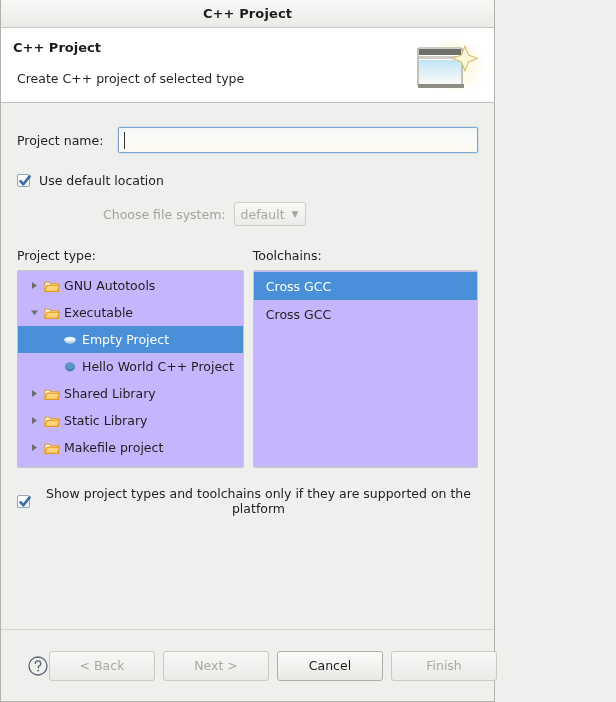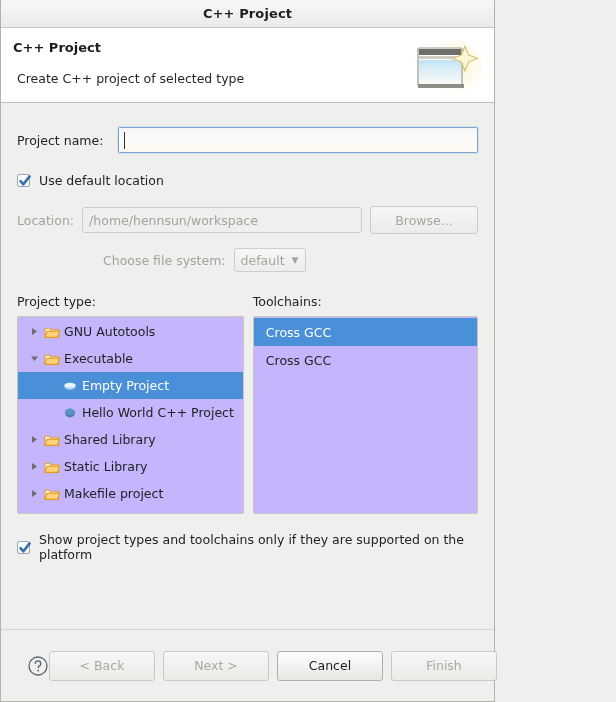--- a/index.html
+++ b/index.html
@@ -100,21 +100,21 @@
   .cb-row { margin-top: 20px; }
   .cbox {
     width: 13px; height: 13px;
     border: 1px solid #9aa6b2;
     border-radius: 2px;
     background: linear-gradient(to bottom, #ffffff, #f0f4f8);
     position: relative;
     flex: 0 0 13px;
   }
   .cbox svg { position: absolute; left: 0; top: -1px; }
-  .cb-label { margin-left: 9px; font-size: 12.5px; color: #232323; }
+  .cb-label { margin-left: 9px; font-size: 12.5px; color: #232323; text-align: center; }
 
   
   .loc-row { margin-top: 18px; }
   .loc-label { font-size: 12.5px; color: #a4a29e; margin-right: 8px; }
   .loc-input {
     flex: 1 1 auto;
     height: 26px;
     border: 1px solid #cfcdc9;
     border-radius: 3px;
     background: #efefed;
@@ -277,29 +277,20 @@
 
     <div class="row cb-row">
       <span class="cbox">
         <svg width="14" height="14" viewBox="0 0 14 14">
           <path d="M2.5 7.2 L5.4 10.3 L11.6 2.4" fill="none" stroke="#3a6ea8" stroke-width="2.6" stroke-linecap="round" stroke-linejoin="round"></path>
         </svg>
       </span>
       <span class="cb-label">Use default location</span>
     </div>
 
-    <div class="row loc-row">
-      <span class="loc-label">Location:</span>
-      <div class="loc-input">
-        <span>/home/hennsun/workspace</span>
-      </div>
-      <div class="browse-btn">
-        <span>Browse...</span>
-      </div>
-    </div>
 
     <div class="row fs-row">
       <span class="fs-label">Choose file system:</span>
       <div class="fs-select">
         <span>default</span>
         <span class="chev">▼</span>
       </div>
     </div>
 
     <div class="lists">

